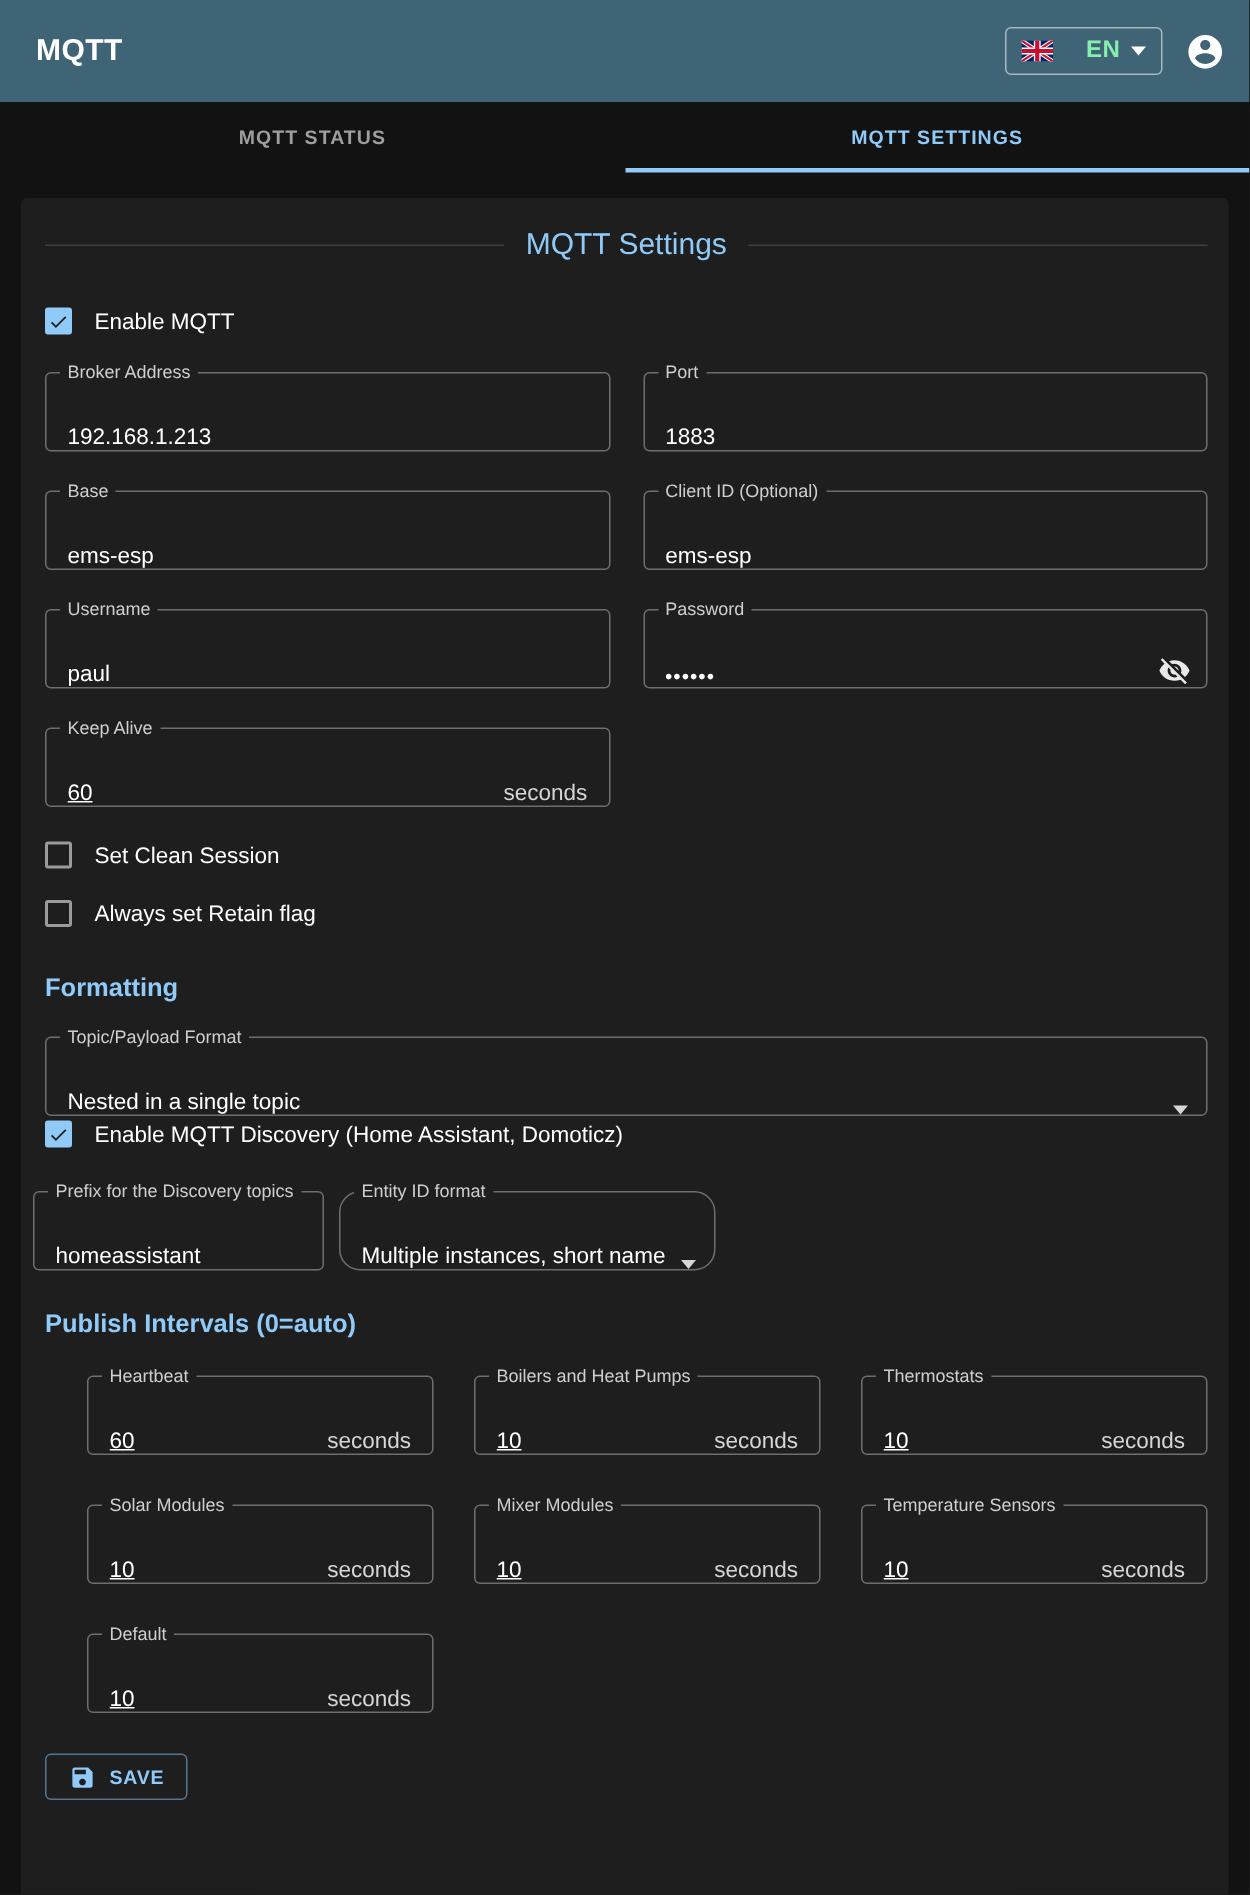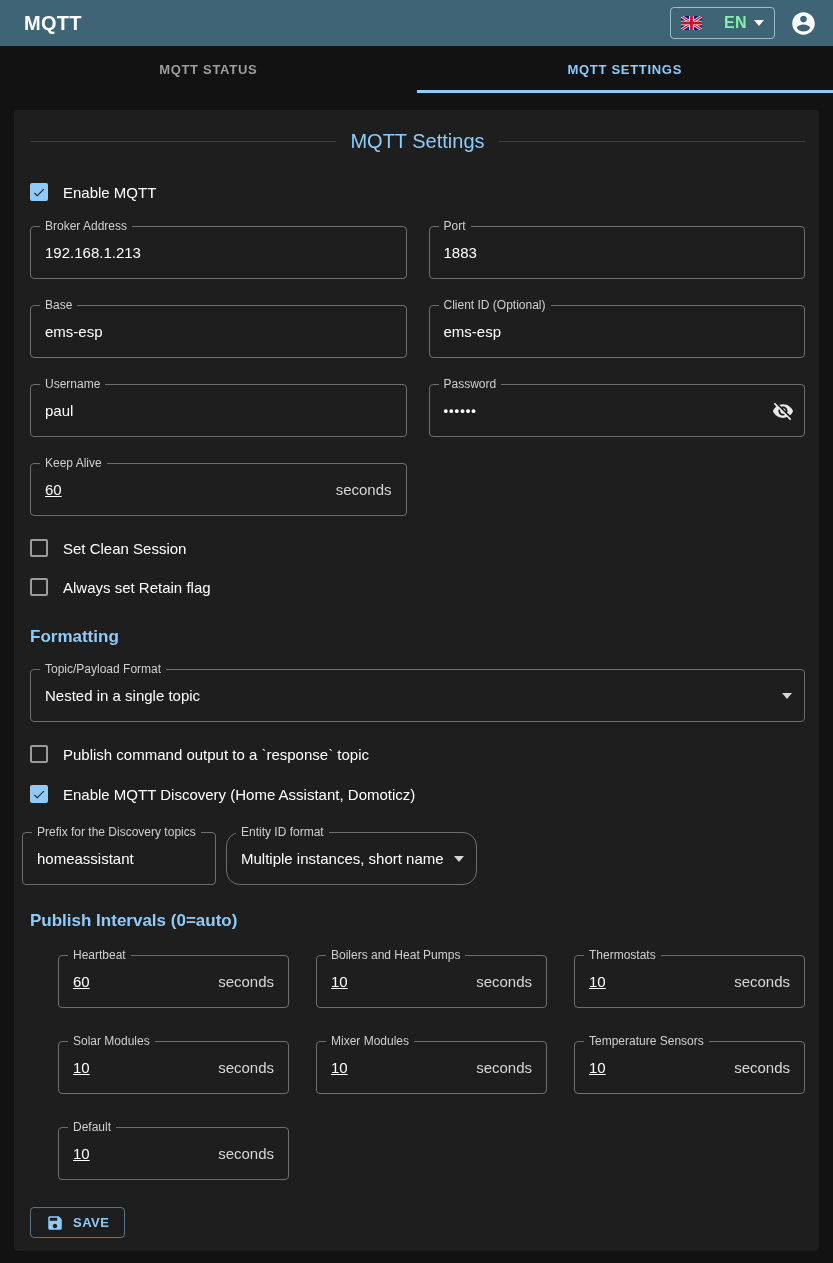--- a/index.html
+++ b/index.html
@@ -1,20 +1,20 @@
 <!DOCTYPE html>
 <html><head>
 <meta charset="utf-8">
 <style>
   * { box-sizing: border-box; margin: 0; padding: 0; }
   html, body { width: 833px; height: 1263px; overflow: hidden; }
   body { background: #121212; font-family: "Liberation Sans", sans-serif; }
 
   
-  .appbar { height: 46px; background: #3e6476; display: flex; align-items: center;
+  .appbar { height: 68px; background: #3e6476; display: flex; align-items: center;
             padding: 0 16px 0 24px; box-shadow: 0 2px 4px rgba(0,0,0,.4); }
   .appbar-title { color: #fff; font-size: 20px; font-weight: 700; letter-spacing: .3px; flex: 1; }
   .langbtn { display: flex; align-items: center; gap: 7px; border: 1px solid rgba(255,255,255,.55);
              border-radius: 4px; padding: 6px 10px; margin-right: 15px; cursor: pointer; }
   .langbtn .code { color: #86efac; font-size: 16px; font-weight: 700; letter-spacing: .4px; padding-left: 15px; }
   .caret-white { width: 0; height: 0; border-left: 5px solid transparent;
                  border-right: 5px solid transparent; border-top: 6px solid #fff; }
   .avatar { cursor: pointer; display: flex; align-items: center; }
 
   
@@ -42,21 +42,21 @@
   .cb { width: 18px; height: 18px; border: 2px solid #9b9b9b; border-radius: 2px; flex: none; }
   .cb.checked { border-color: #90caf9; background: #90caf9; display: flex;
                 align-items: center; justify-content: center; }
   .cb.checked svg { width: 15px; height: 15px; display: block; }
 
   
   .row2 { display: grid; grid-template-columns: 1fr 1fr; column-gap: 22px; margin-bottom: 26px; }
   .row3 { display: grid; grid-template-columns: 1fr 1fr 1fr; column-gap: 27px; margin-bottom: 33px; padding-left: 28px; }
 
   .field { position: relative; height: 53px; border: 1px solid #6e6e6e; border-radius: 4px;
-           display: flex; align-items: center; }
+           display: flex; align-items: flex-end; }
   .flabel { position: absolute; top: -8px; left: 9px; background: #1e1e1e; padding: 0 5px;
             font-size: 12px; color: #cfcfcf; line-height: 15px; white-space: nowrap; }
   .fin { background: transparent; border: none; outline: none; color: #fff; font-size: 15px;
          font-family: inherit; padding: 0 14px; width: 100%; }
   .fin.with-unit { padding-right: 90px; text-decoration: underline; }
   .fval { color: #fff; font-size: 15px; padding-left: 14px; }
   .unit { position: absolute; right: 14px; color: #d6d6d6; font-size: 15px; }
   .caret { position: absolute; right: 12px; width: 0; height: 0; border-left: 5px solid transparent;
            border-right: 5px solid transparent; border-top: 6px solid #d6d6d6; }
   .caret-inline { display: inline-block; width: 0; height: 0; border-left: 5px solid transparent;
@@ -186,24 +186,20 @@
 
     
     <h2 class="section-h h-fmt">Formatting</h2>
 
     <div class="field select">
       <span class="flabel">Topic/Payload Format</span>
       <span class="fval">Nested in a single topic</span>
       <span class="caret"></span>
     </div>
 
-    <div class="cbrow mt20 mb16">
-      <span class="cb"></span>
-      <span>Publish command output to a `response` topic</span>
-    </div>
     <div class="cbrow">
       <span class="cb checked">
         <svg viewBox="0 0 24 24">
             <path fill="#1e1e1e" d="M9 16.17L4.83 12l-1.42 1.41L9 19 21 7l-1.41-1.41z"></path>
           </svg>
       </span>
       <span>Enable MQTT Discovery (Home Assistant, Domoticz)</span>
     </div>
 
     

